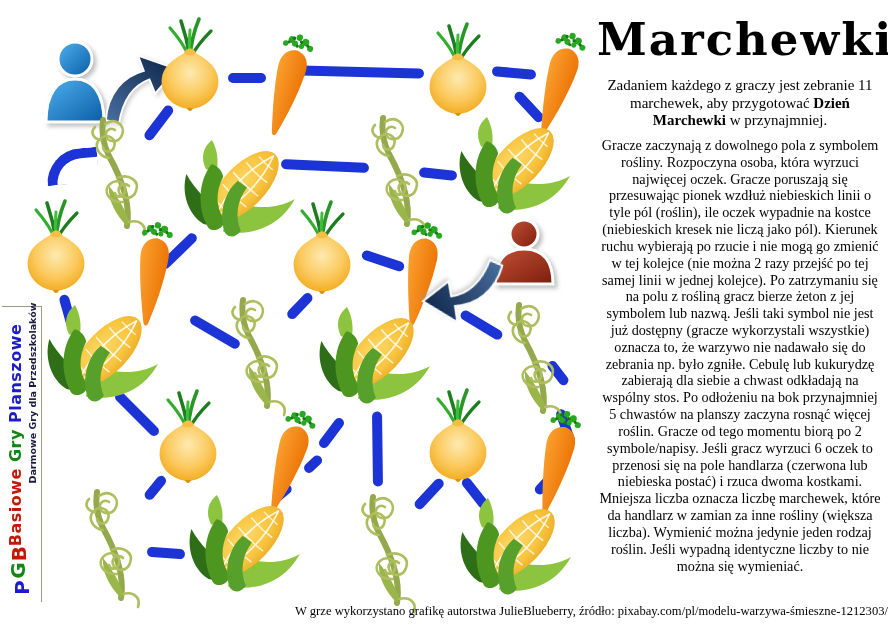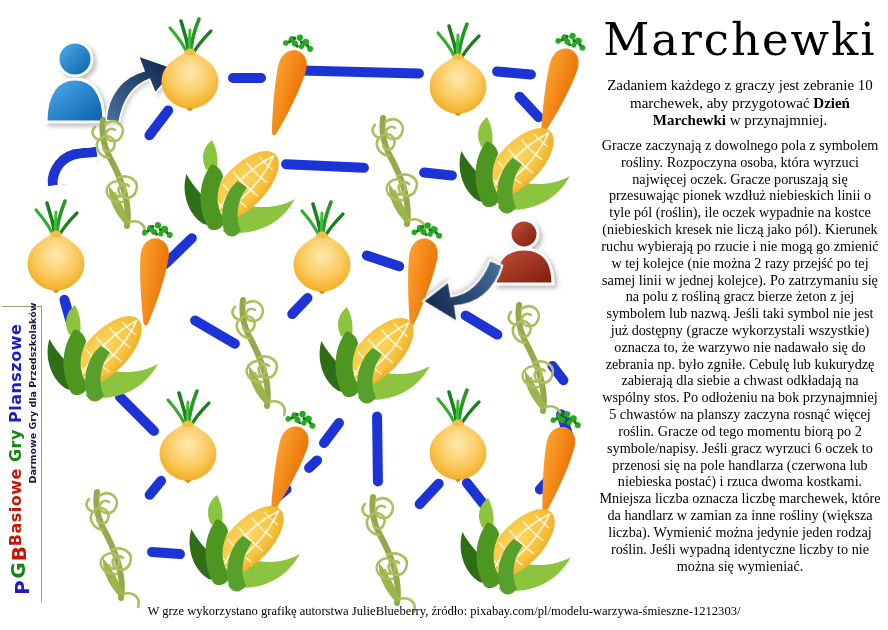--- a/index.html
+++ b/index.html
@@ -13,28 +13,28 @@
   .arc  { position:absolute; background:transparent;
           border-top:10px solid; border-left:10px solid;
           border-top-left-radius:38px; transform:rotate(-5deg); }
   .piece { position:absolute; }
   .piece svg { display:block; overflow:visible; }
   .pawn { filter:drop-shadow(3px 3px 2px rgba(140,140,140,.55)); }
   .arrowp { filter:drop-shadow(2px 2px 2px rgba(150,150,150,.45)); }
 
   
   .panel { position:absolute; left:597px; top:16px; width:286px; text-align:center; }
-  .title { font-family:"DejaVu Serif", serif; font-weight:normal; font-size:45px;
+  .title { font-family:"DejaVu Serif", serif; font-weight:bold; font-size:45px;
            line-height:1.05; letter-spacing:2px; margin-bottom:14px; white-space:nowrap; }
   .intro { font-size:15px; line-height:1.17; margin-bottom:7px; }
   .intro b { font-weight:bold; }
   .rules { font-size:14.2px; line-height:1.185; }
 
   
-  .caption { position:absolute; left:0; top:604px; width:888px; text-align:center;
+  .caption { position:absolute; left:0; top:604px; width:888px; text-align:right;
              font-size:12.6px; }
 
   
   .logo-strip { position:absolute; left:2px; top:306px; width:40px; height:296px;
                 border-top:1px solid #9a9a7c; border-right:1px solid #9a9a7c; background:#fff; }
   .logo-main { position:absolute; left:13px; top:128px;
                transform:translate(-50%,-50%) rotate(-90deg); white-space:nowrap;
                font-family:"DejaVu Sans", sans-serif; font-weight:bold; font-size:16px;
                letter-spacing:.5px; }
   .logo-sub  { position:absolute; left:30px; top:86px;
@@ -552,19 +552,19 @@
     <div class="logo-sub" style="color: rgb(26, 26, 62);">Darmowe Gry dla Przedszkolaków</div>
     <div class="monogram">
       <span class="m0" style="color: rgb(196, 24, 7);">B</span><br>
       <span class="m1" style="color: rgb(21, 133, 21);">G</span><br>
       <span class="m2" style="color: rgb(28, 28, 200);">P</span>
     </div>
   </div>
 
   <div class="panel">
     <div class="title">Marchewki</div>
-    <p class="intro"><span>Zadaniem każdego z graczy jest zebranie 10 marchewek, aby przygotować </span><b>Dzień Marchewki</b><span> w przynajmniej.</span></p>
+    <p class="intro"><span>Zadaniem każdego z graczy jest zebranie 11 marchewek, aby przygotować </span><b>Dzień Marchewki</b><span> w przynajmniej.</span></p>
     <p class="rules">Gracze zaczynają z dowolnego pola z symbolem rośliny. Rozpoczyna osoba, która wyrzuci najwięcej oczek. Gracze poruszają się przesuwając pionek wzdłuż niebieskich linii o tyle pól (roślin), ile oczek wypadnie na kostce (niebieskich kresek nie liczą jako pól). Kierunek ruchu wybierają po rzucie i nie mogą go zmienić w tej kolejce (nie można 2 razy przejść po tej samej linii w jednej kolejce). Po zatrzymaniu się na polu z rośliną gracz bierze żeton z jej symbolem lub nazwą. Jeśli taki symbol nie jest już dostępny (gracze wykorzystali wszystkie) oznacza to, że warzywo nie nadawało się do zebrania np. było zgniłe. Cebulę lub kukurydzę zabierają dla siebie a chwast odkładają na wspólny stos.  Po odłożeniu na bok przynajmniej 5 chwastów na planszy zaczyna rosnąć więcej roślin. Gracze od tego momentu biorą po 2 symbole/napisy. Jeśli gracz wyrzuci 6 oczek to przenosi się na pole handlarza (czerwona lub niebieska postać) i rzuca dwoma kostkami. Mniejsza liczba oznacza liczbę marchewek, które da handlarz w zamian za inne rośliny (większa liczba). Wymienić można jedynie jeden rodzaj roślin. Jeśli wypadną identyczne liczby to nie można się wymieniać.</p>
   </div>
 
   <div class="caption">W grze wykorzystano grafikę autorstwa JulieBlueberry,  źródło: pixabay.com/pl/modelu-warzywa-śmieszne-1212303/</div>
 
 </div>
 
 </body></html>

